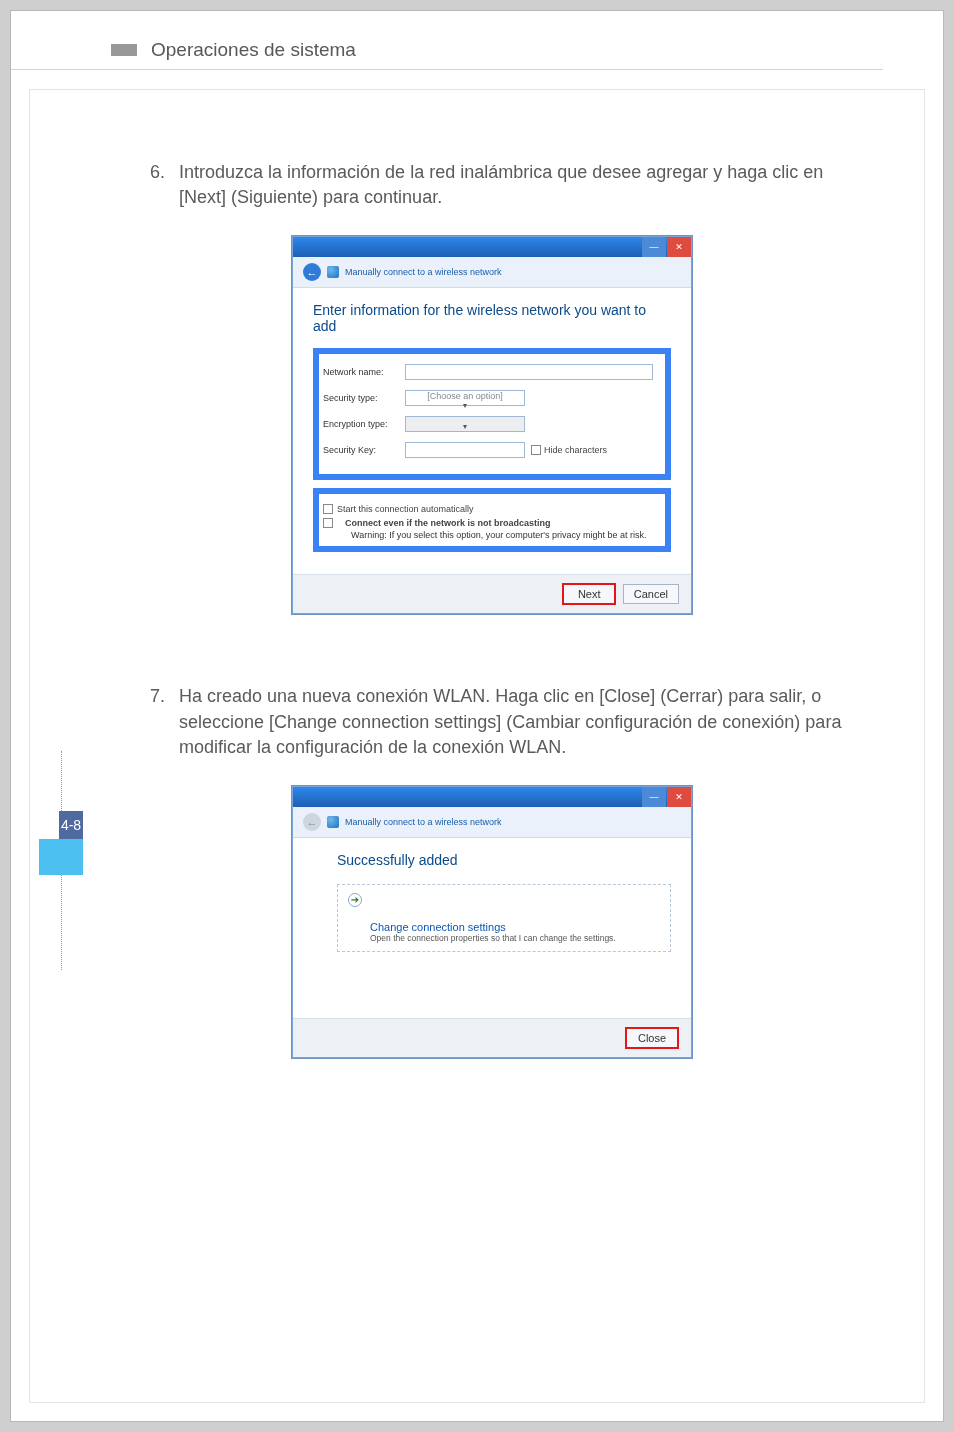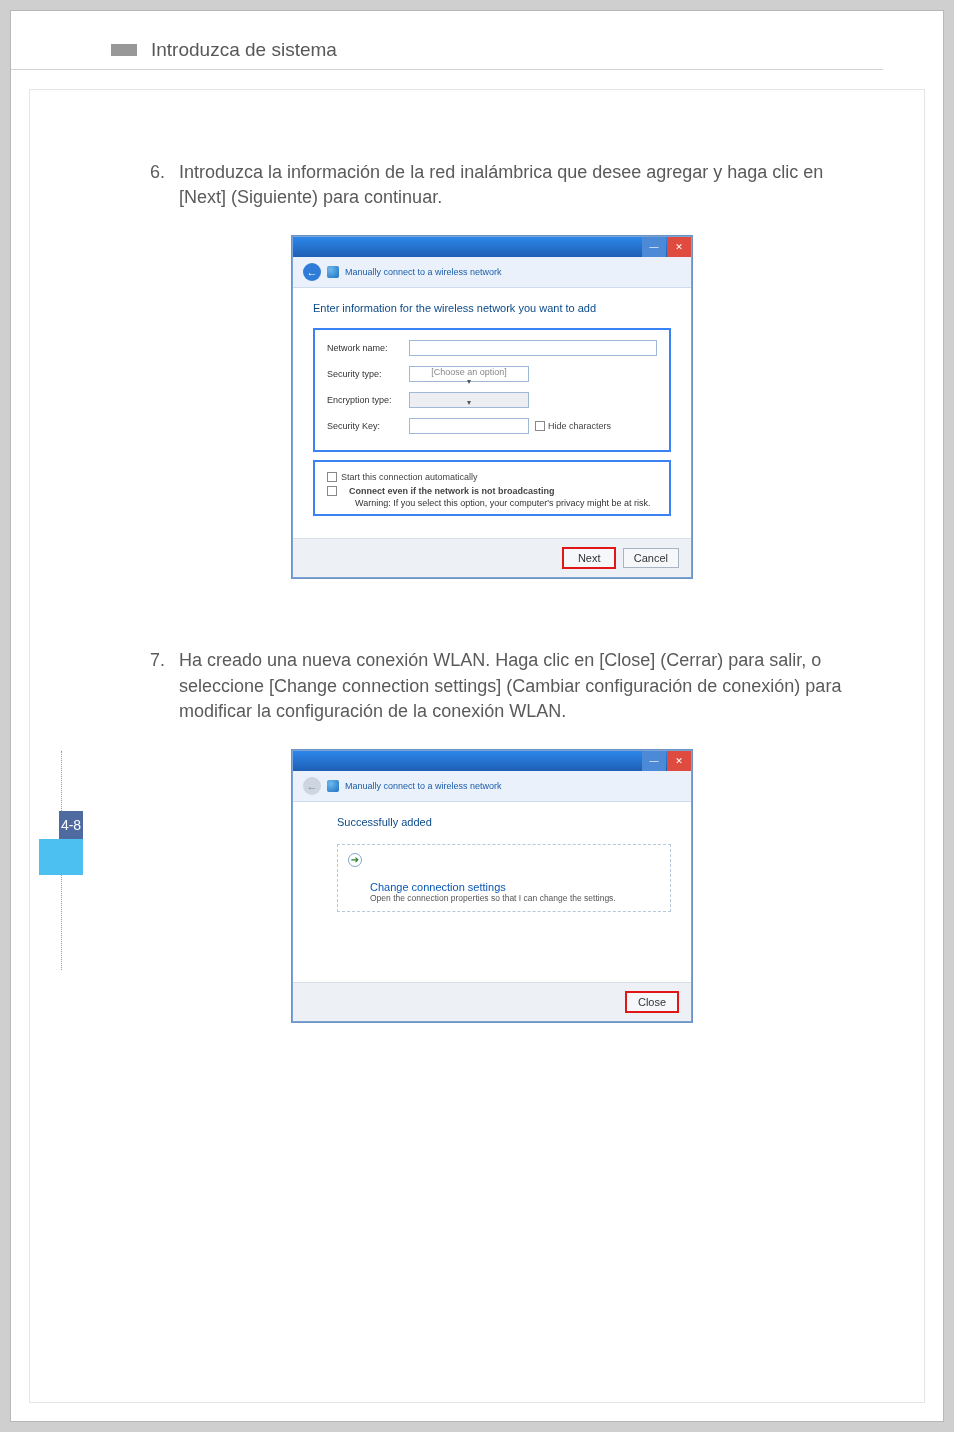--- a/index.html
+++ b/index.html
@@ -135,24 +135,24 @@
     width: 12px; height: 12px;
     background: radial-gradient(circle at 30% 30%, #6fb9ec, #1e70c4);
     border-radius: 2px;
   }
   .wiz-nav span { color: #1a5dab; }
   .wiz-body {
     background: #fff;
     padding: 14px 20px 14px 20px;
     min-height: 190px;
   }
-  .wiz-heading { color: #0a4a8a; font-size: 11px; margin-bottom: 14px; }
+  .wiz-heading { color: #0a4a8a; font-size: 14px; margin-bottom: 14px; }
   .red-frame {
-    border: 2px solid #3b82f6;
-    padding: 10px 12px 6px 12px;
+    border: 6px solid #3b82f6;
+    padding: 10px 12px 6px 4px;
     margin-bottom: 8px;
   }
   .form-row {
     display: flex;
     align-items: center;
     margin-bottom: 10px;
   }
   .form-row label { width: 82px; color: #333; }
   .txt-input {
     flex: 1;
@@ -225,21 +225,21 @@
     pointer-events: none;
   }
 </style>
 </head>
 <body>
 
 <div class="page">
 
   <div class="header">
     <div class="header-bar"></div>
-    <div class="header-title">Introduzca de sistema</div>
+    <div class="header-title">Operaciones de sistema</div>
   </div>
   <div class="hr-line"></div>
 
   <div class="inner-frame"></div>
 
   <div class="side-tab">
     <div class="dots"></div>
     <div class="pg-box">4-8</div>
     <div class="sub-box"></div>
     <div class="dots2"></div>

